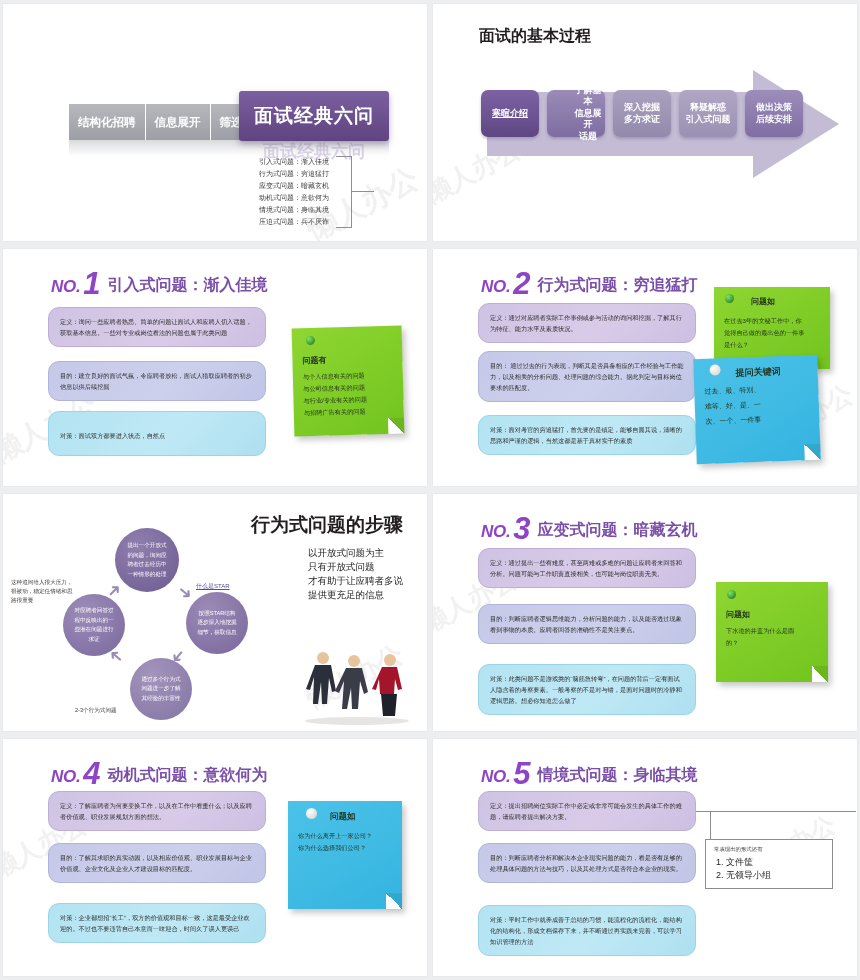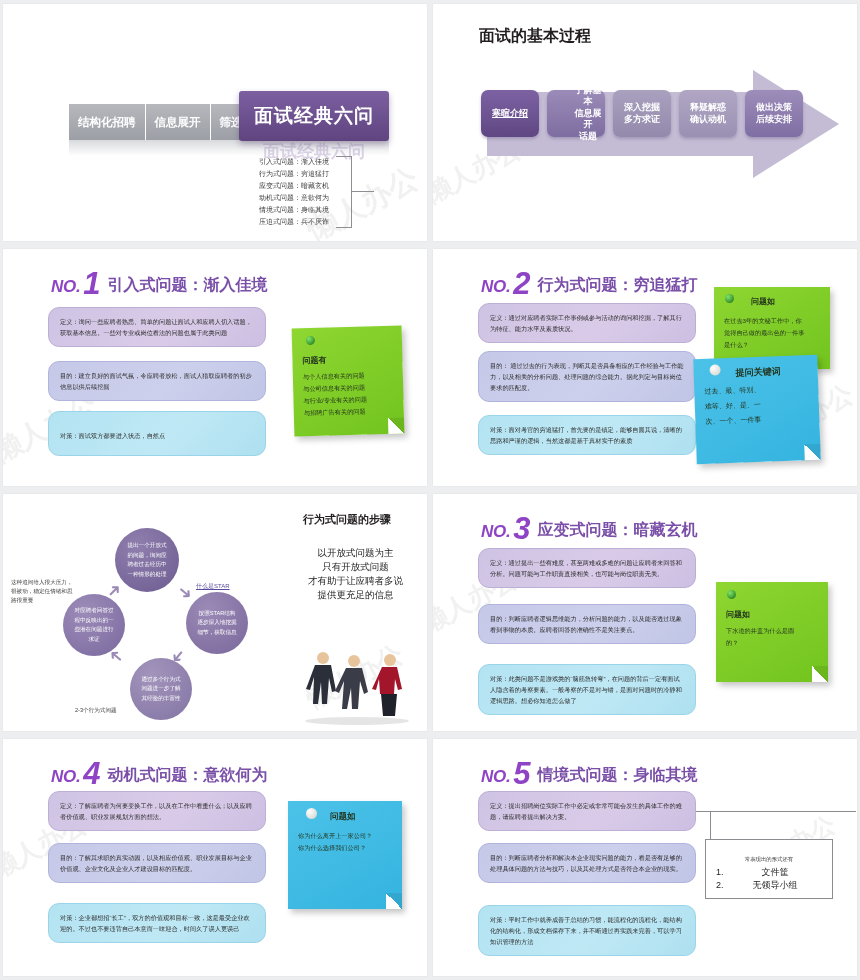--- a/index.html
+++ b/index.html
@@ -72,21 +72,21 @@
     background: linear-gradient(45deg, #fff 0 50%, rgba(0,0,0,.08) 50%); }
 
   
   .circ { position: absolute; border-radius: 50%; color: #fff; font-size: 5.6px; line-height: 9.5px;
     text-align: center; display: flex; align-items: center; justify-content: center; padding: 10px; }
   .cg-arrow { position: absolute; color: #9a8ab5; font-size: 17px; }
   .side-note { position: absolute; font-size: 5.6px; line-height: 9px; color: #3a3a3a; }
   .people { position: absolute; right: 10px; bottom: 6px; width: 120px; height: 78px; }
 
   
-  .callout { position: absolute; border: 1px solid #8c8c90; background: #fff; padding: 16px 8px 6px; text-align: center; }
+  .callout { position: absolute; border: 1px solid #8c8c90; background: #fff; padding: 6px 8px 6px; }
   .callout .ct { font-size: 5.4px; color: #3d3d3d; }
   .callout ol { margin: 3px 0 0 12px; font-size: 9px; line-height: 13px; color: #1d1d1d; }
   .leader { position: absolute; background: #8c8c90; height: 1px; }
 
   .wm { position: absolute; color: rgba(120,120,130,.1); font-size: 30px; font-weight: bold;
     transform: rotate(-28deg); pointer-events: none; }
 </style>
 </head>
 <body>
 
@@ -122,21 +122,21 @@
     </svg>
     <div class="proc-box" style="left:48px;background:linear-gradient(#7d62a3,#5f4783);text-decoration:underline;">
         <span>寒暄介绍</span>
       </div>
     <div class="proc-box" style="left:114px;background:linear-gradient(#9b8bb8,#7e6da0);white-space:pre-line;padding-left:24px;"><span>了解基本
 信息展开
 话题</span></div>
     <div class="proc-box" style="left:180px;background:linear-gradient(#aaa1bf,#9389ab);white-space:pre-line;"><span>深入挖掘
 多方求证</span></div>
     <div class="proc-box" style="left:246px;background:linear-gradient(#b1a7c4,#9a90b3);white-space:pre-line;"><span>释疑解惑
-确认动机</span></div>
+引入式问题</span></div>
     <div class="proc-box" style="left:312px;background:linear-gradient(#9d8dba,#7f6ea3);white-space:pre-line;"><span>做出决策
 后续安排</span></div>
   </div>
 
   <div class="slide">
     <div class="wm" style="left:-14px;top:160px;font-size:28px;">懒人办公</div>
     <div class="no-head">
       <span class="no-label">NO.</span>
       <span class="no-num">1</span>
       <span class="no-sub">引入式问题：渐入佳境</span>
@@ -177,22 +177,22 @@
       <b style="margin-left:32px;font-size:9px;">提问关键词</b>
       <div style="font-size:7px;line-height:15px;">过去、最、特别、</div>
       <div style="font-size:7px;line-height:15px;">难等、好、是、一</div>
       <div style="font-size:7px;line-height:15px;">次、一个、一件事</div>
       <div class="note-curl"></div>
     </div>
   </div>
 
   <div class="slide">
     <div class="wm" style="left:300px;top:165px;font-size:26px;">懒人办公</div>
-    <div class="s-title" style="right:36px;top:18px;font-size:11px;">行为式问题的步骤</div>
-    <div style="position:absolute;right:24px;top:52px;text-align:center;font-size:9.5px;line-height:14px;color:#222;">
+    <div class="s-title" style="right:24px;top:18px;font-size:19px;">行为式问题的步骤</div>
+    <div style="position:absolute;right:24px;top:52px;text-align:left;font-size:9.5px;line-height:14px;color:#222;">
       <div>以开放式问题为主</div>
       <div>只有开放式问题</div>
       <div>才有助于让应聘者多说</div>
       <div>提供更充足的信息</div>
     </div>
 
     <div class="circ" style="left:112px;top:34px;width:64px;height:64px;background:radial-gradient(circle at 35% 28%,#8f7fae,#6d5b90);">
       <span>提出一个开放式的问题，询问应聘者过去经历中一种情形的处理</span>
     </div>
     <div style="position:absolute;left:110px;top:40px;color:#fff;font-style:italic;font-weight:bold;font-size:9px;"><span>1</span></div>

